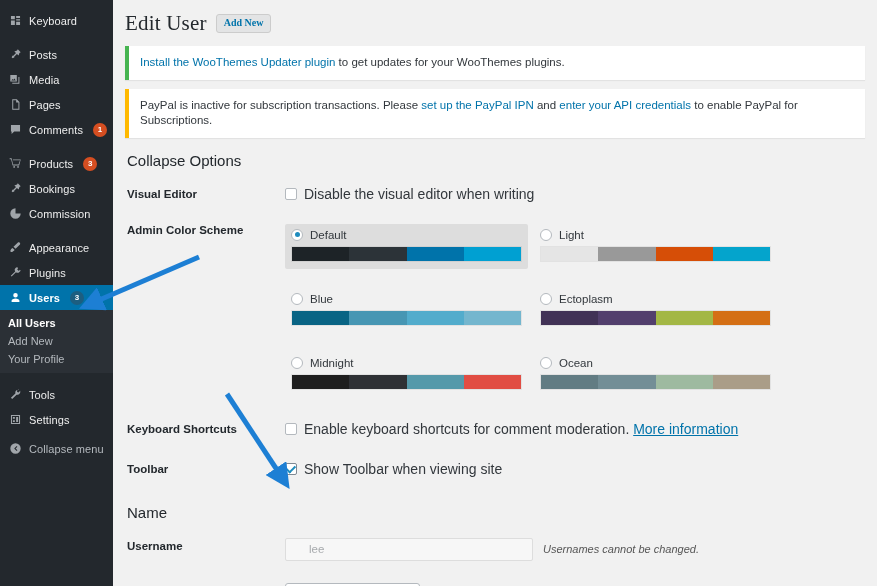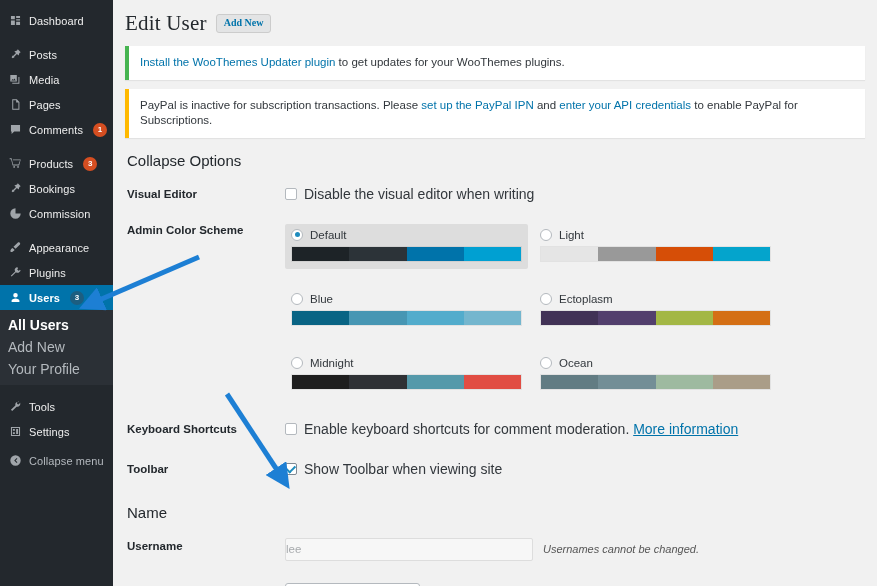--- a/index.html
+++ b/index.html
@@ -38,21 +38,21 @@
   .badge {
     display: inline-flex; align-items: center; justify-content: center;
     min-width: 14px; height: 14px; border-radius: 7px;
     background: #d54e21; color: #fff;
     font-size: 8px; font-weight: bold; padding: 0 4px; margin-left: 3px;
   }
   .menu-item.current .badge { background: #1c5e80; color: #fff; }
   .submenu { background: #2b3036; padding: 4px 0 5px 0; }
   .submenu-item {
     display: block; padding: 3px 0 3px 8px;
-    font-size: 14px; color: #b4b9be;
+    font-size: 11px; color: #b4b9be;
   }
   .submenu-item.current { color: #fff; font-weight: bold; }
   .collapse-row { margin-top: 4px; }
   .collapse-row .mi-label { color: #b4b9be; }
 
   
   #main {
     flex: 1; height: 586px; background: #f1f1f1;
     padding: 0 0 0 0; position: relative; overflow: hidden;
   }
@@ -126,21 +126,21 @@
   .radio.on::after {
     content: ""; width: 5px; height: 5px; border-radius: 50%; background: #1e8cbe;
   }
   .scheme-name { font-size: 11.5px; color: #32373c; }
   .swatch { display: flex; height: 16px; width: 100%; border: 1px solid rgba(0,0,0,.06); }
   .swatch span { flex: 1 1 25%; display: block; }
 
   .txt-input {
     width: 248px; height: 23px;
     background: #fff; border: 1px solid #ddd; border-radius: 2px;
-    font-size: 11.5px; color: #32373c; padding: 0 0; line-height: 21px;
+    font-size: 11.5px; color: #32373c; padding: 0 23px; line-height: 21px;
   }
   .txt-input.disabled { background: #f7f7f7; color: #a7aaad; }
   .field-row { display: flex; align-items: center; gap: 10px; }
   .hint { font-size: 11px; font-style: italic; color: #555; }
 
   .select {
     position: relative; width: 135px; height: 23px;
     background: #fff; border: 1px solid #b4b9be; border-radius: 3px;
     font-size: 11.5px; color: #32373c; line-height: 21px; padding: 0 24px 0 7px;
   }
@@ -164,21 +164,21 @@
 <div id="app">
 
   <div id="sidebar">
 
     <div class="menu-item">
       <span class="menu-icon">
         <svg viewBox="0 0 20 20">
             <path d="M3 3h6v5H3V3zm8 0h6v3h-6V3zM3 10h6v7H3v-7zm8 2h6v5h-6v-5zm0-4h6v2h-6V8z"></path>
           </svg>
       </span>
-      <span class="mi-label">Dashboard</span>
+      <span class="mi-label">Keyboard</span>
     </div>
 
     <div class="menu-sep"></div>
 
     <div class="menu-item">
       <span class="menu-icon">
         <svg viewBox="0 0 20 20">
             <path d="M13.5 2l4.5 4.5-2 1-1.2 4.2-2.6-2.6L8 13.3V15H6.6l-.9.9L4 14.1l.9-.9V12h1.7l4.2-4.2L8.2 5.2l4.2-1.2 1.1-2z"></path>
           </svg>
       </span>

